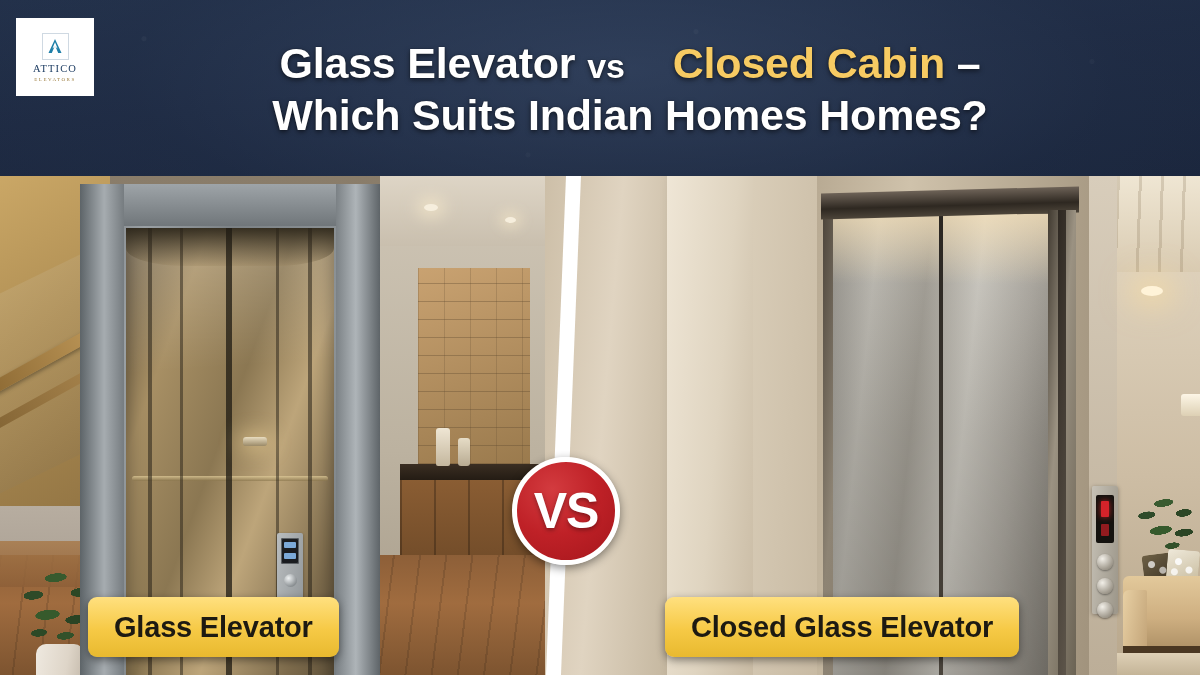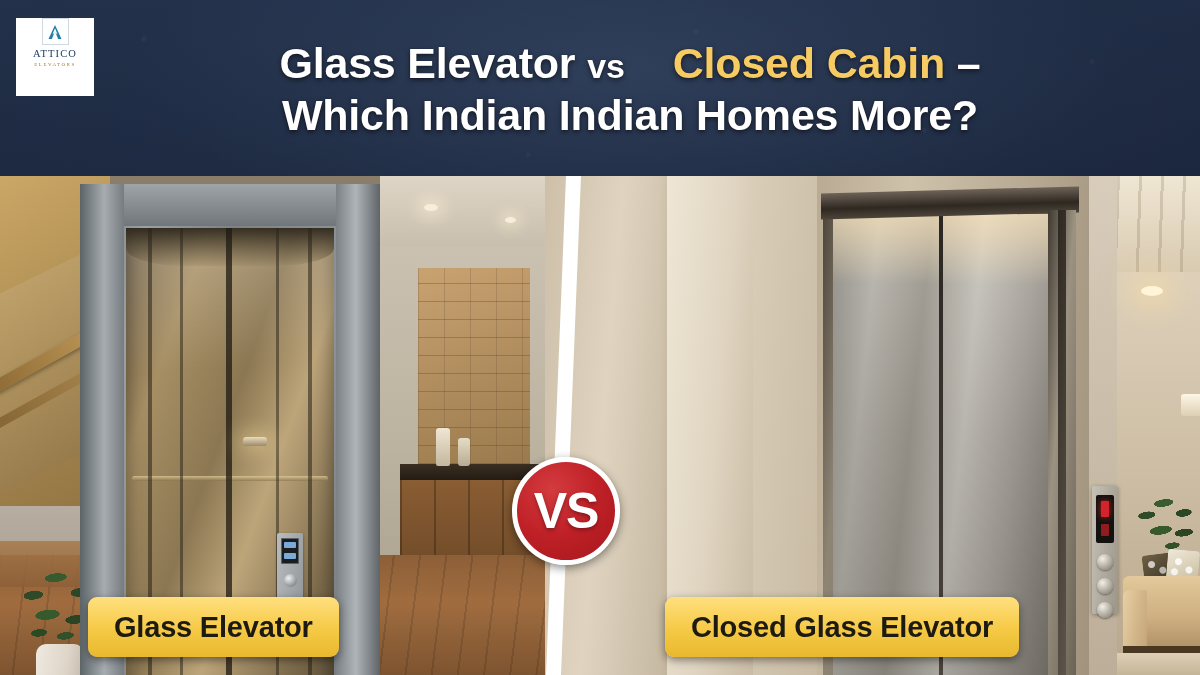--- a/index.html
+++ b/index.html
@@ -35,21 +35,21 @@
       radial-gradient(circle at 44% 88%, rgba(255,255,255,0.025) 0 2px, transparent 3px);
     pointer-events:none;
   }
 
   
   .logo-box {
     position:absolute; left:16px; top:18px;
     width:78px; height:78px;
     background:#ffffff;
     display:flex; flex-direction:column;
-    align-items:center; justify-content:flex-start;
+    align-items:center; justify-content:center;
     z-index:5;
   }
   .logo-mark {
     width:27px; height:27px;
     border:1.5px solid #cfd9e2;
     display:flex; align-items:center; justify-content:center;
     margin-bottom:4px;
   }
   .logo-mark svg { display:block; }
   .logo-name {
@@ -521,21 +521,21 @@
     <div class="logo-sub">ELEVATORS</div>
   </div>
 
   <div class="title-wrap">
     <div class="title-line">
       <span>Glass Elevator</span>
       <span class="t-vs">vs</span>
       <span class="t-gold">Closed Cabin</span>
       <span class="t-dash">–</span>
     </div>
-    <div class="title-line">Which Indian Indian Homes More?</div>
+    <div class="title-line">Which Suits Indian Homes Homes?</div>
   </div>
 
   <div class="stage">
 
     <div class="photo-left">
       <div class="pl-hall"></div>
       <div class="pl-hall-ceiling"></div>
       <div class="pl-hall-downlight"></div>
       <div class="pl-hall-downlight2"></div>
       <div class="pl-stonepanel"></div>

